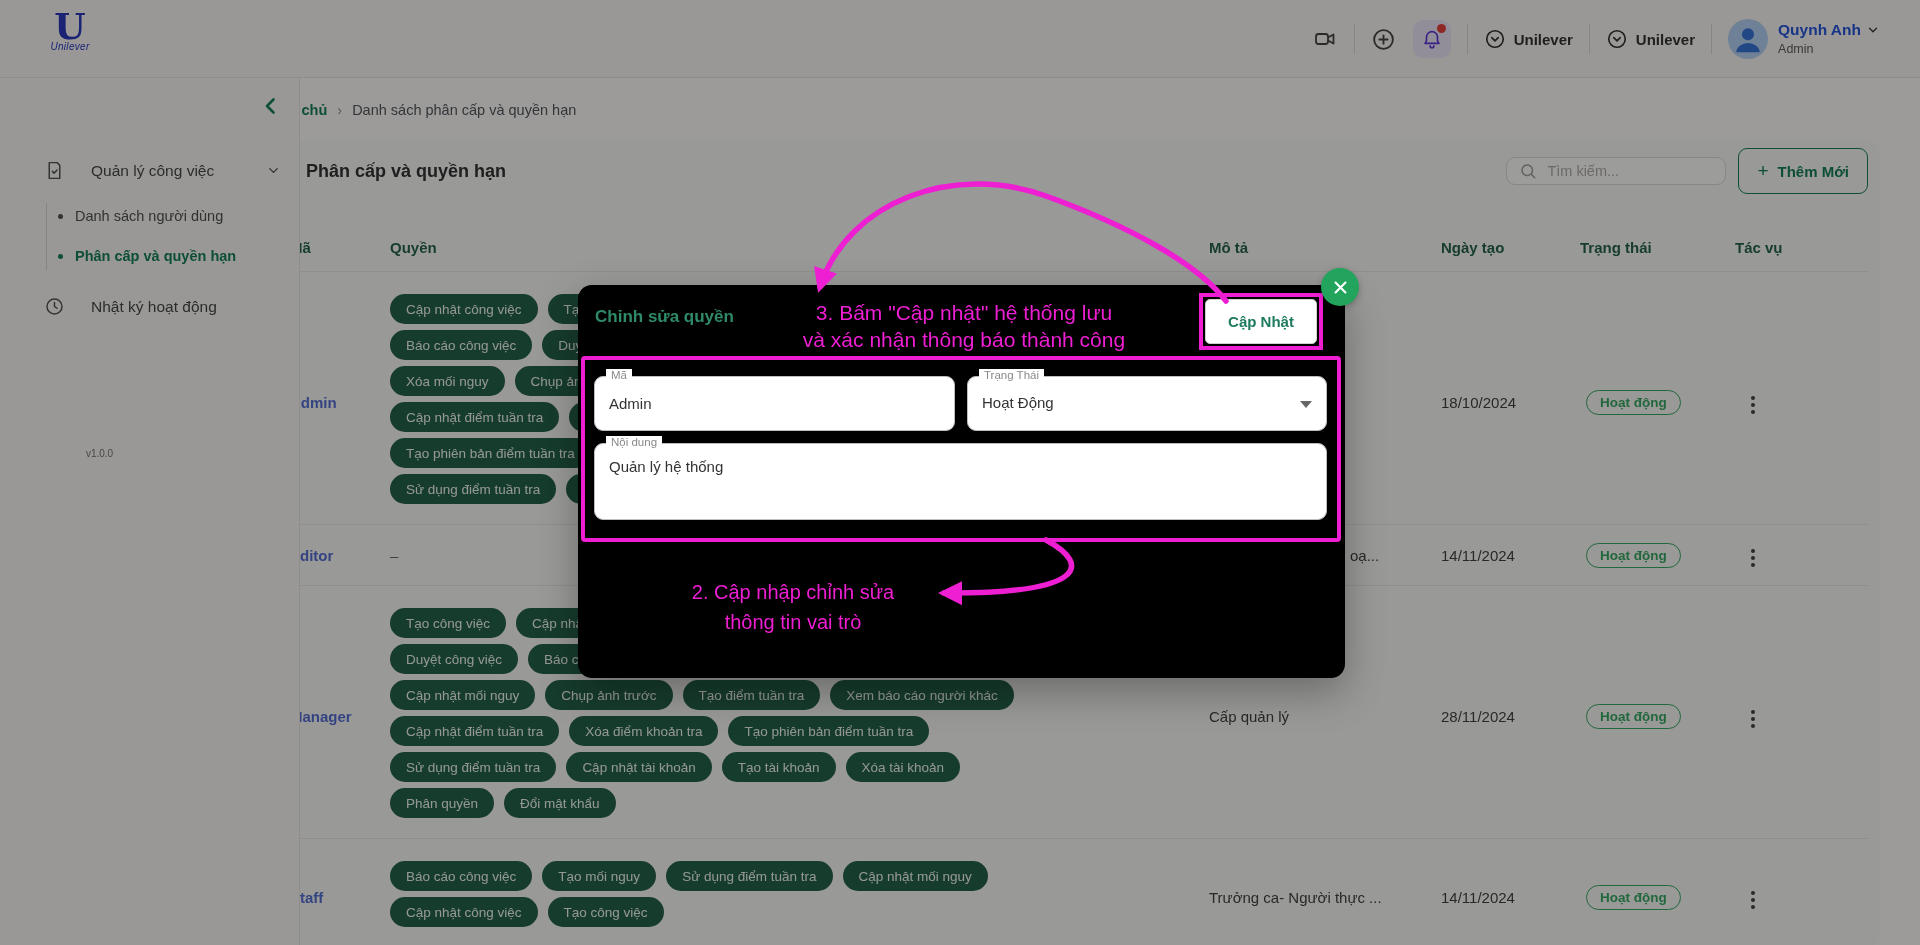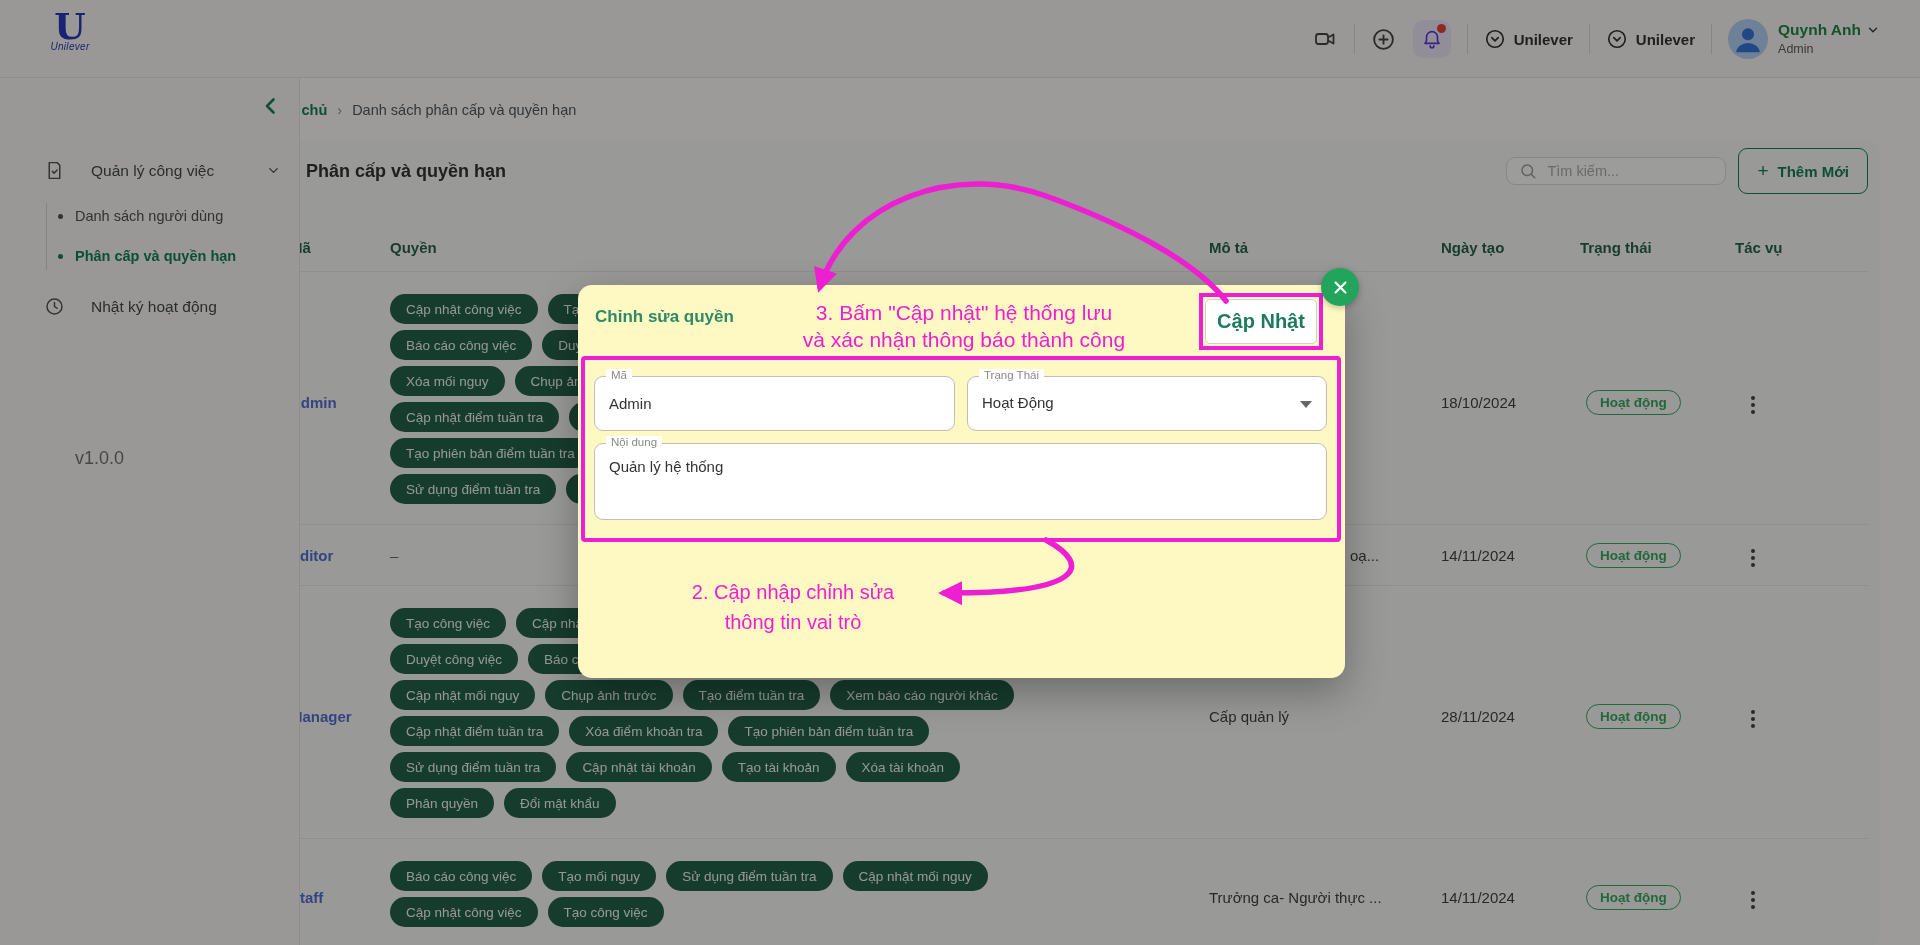--- a/index.html
+++ b/index.html
@@ -13,36 +13,36 @@
 .logo .script{font-style:italic;font-size:10px;margin-top:-4px;letter-spacing:.3px}
 .hdr-right{position:absolute;right:40px;top:0;height:78px;display:flex;align-items:center;gap:16px}
 .hdr-icon{width:26px;height:26px;display:flex;align-items:center;justify-content:center;cursor:pointer}
 .bell-wrap{position:relative;width:38px;height:38px;border-radius:10px;background:#e8e3f7;display:flex;align-items:center;justify-content:center;cursor:pointer}
 .bell-dot{position:absolute;top:4px;right:5px;width:9px;height:9px;border-radius:50%;background:#e53935}
 .vdiv{width:1px;height:30px;background:#d8d6d2}
 .org-switch{display:flex;align-items:center;gap:8px;cursor:pointer;font-size:15px;font-weight:700;color:#2a2a2a}
 .user-chip{display:flex;align-items:center;gap:10px;cursor:pointer}
 .avatar{width:40px;height:40px;border-radius:50%;background:#aecdf2;display:flex;align-items:center;justify-content:center;overflow:hidden}
 .user-meta{line-height:1.15}
-.user-name{font-size:15.5px;font-weight:700;color:#15803d;display:flex;align-items:center;gap:5px}
+.user-name{font-size:15.5px;font-weight:700;color:#1d4ed8;display:flex;align-items:center;gap:5px}
 .user-role{font-size:12.5px;color:#555}
 
 
 .sidebar{position:absolute;top:78px;left:0;bottom:0;width:300px;background:#f5f4f1;border-right:1px solid #e3e1dd;z-index:1}
 .collapse-btn{position:absolute;top:16px;right:16px;cursor:pointer}
 .side-items{position:absolute;top:68px;left:0;right:0}
 .side-item{display:flex;align-items:center;gap:26px;padding:14px 18px 14px 44px;font-size:15.5px;color:#3f3f3f;cursor:pointer}
 .side-item .chev{margin-left:auto}
 .sub-wrap{position:relative;margin:2px 0 6px 0}
 .sub-guide{position:absolute;left:46px;top:6px;bottom:6px;width:1px;background:#d5d3cf}
 .sub-item{display:flex;gap:12px;padding:10px 14px 10px 58px;font-size:14.5px;color:#4a4a4a;cursor:pointer;line-height:1.35}
 .sub-item .dotb{margin-top:7px;width:5px;height:5px;border-radius:50%;background:#4a4a4a;flex:none}
 .sub-item.active{color:#0c7a4e;font-weight:700}
 .sub-item.active .dotb{background:#0c7a4e}
-.version{position:absolute;top:370px;left:0;right:100px;text-align:center;font-size:18px;color:#6b6b6b}
+.version{position:absolute;top:370px;left:0;right:100px;text-align:center;font-size:10px;color:#6b6b6b}
 
 
 .main{position:absolute;top:78px;left:248px;right:0;bottom:0}
 .breadcrumb{display:flex;align-items:center;gap:10px;padding:20px 0 0 10px;font-size:14.5px;height:44px}
 .bc-home{color:#0c7a4e;font-weight:700;cursor:pointer}
 .bc-sep{color:#8a8a8a}
 .bc-current{color:#4b4f55}
 .card{margin:18px 40px 0 30px;background:#f6f5f2;border-radius:14px;padding:8px 12px 0 12px}
 .toolbar{display:flex;align-items:center;justify-content:space-between;height:46px;margin-bottom:30px}
 .page-title{font-size:18px;font-weight:700;color:#2b2b2b;padding-left:16px}
@@ -63,23 +63,23 @@
 .cell.dash{color:#666}
 .cell.desc.offset{padding-left:141px}
 .chip-line{display:flex;gap:10px;margin-bottom:6px;white-space:nowrap}
 .chip{display:inline-flex;align-items:center;height:30px;padding:0 16px;border-radius:999px;background:#1c5a42;color:#edf3ee;font-size:13.5px;white-space:nowrap}
 .badge{display:inline-block;border:1.5px solid #2fa35c;color:#2fa35c;border-radius:999px;padding:4px 13px;font-size:13.5px;font-weight:700;margin-left:6px}
 .dots{display:inline-flex;flex-direction:column;gap:3px;cursor:pointer;padding:4px 6px;margin-left:10px}
 .dots i{width:4px;height:4px;border-radius:50%;background:#3c3c3c;display:block}
 
 
 .backdrop{position:absolute;inset:0;background:rgba(15,15,15,.40);z-index:10}
-.modal{position:absolute;left:578px;top:285px;width:767px;height:393px;background:#fef9c3;border-radius:14px;box-shadow:0 14px 40px rgba(0,0,0,.3);z-index:20}
+.modal{position:absolute;left:578px;top:285px;width:767px;height:393px;background:#000000;border-radius:14px;box-shadow:0 14px 40px rgba(0,0,0,.3);z-index:20}
 .modal-title{position:absolute;left:17px;top:22px;font-size:17px;font-weight:700;color:#2e8a67}
-.update-btn{position:absolute;left:627px;top:14px;width:112px;height:45px;background:#fff;border:1px solid #cfcfcf;border-radius:5px;color:#1d7a5f;font-size:20px;font-weight:700;cursor:pointer;display:flex;align-items:center;justify-content:center;font-family:inherit}
+.update-btn{position:absolute;left:627px;top:14px;width:112px;height:45px;background:#fff;border:1px solid #cfcfcf;border-radius:5px;color:#1d7a5f;font-size:15px;font-weight:700;cursor:pointer;display:flex;align-items:center;justify-content:center;font-family:inherit}
 .fld{position:absolute;border:1px solid #bdbdbd;border-radius:9px;background:#fff}
 .flabel{position:absolute;top:-8px;left:11px;background:#fff;padding:0 5px;font-size:11.5px;color:#8a8a8a}
 .fld-ma{left:16px;top:91px;width:361px;height:55px}
 .fld-tt{left:389px;top:91px;width:360px;height:55px;cursor:pointer}
 .fld-nd{left:16px;top:158px;width:733px;height:77px}
 .fld input{border:none;outline:none;width:100%;height:100%;padding:0 14px;font-family:inherit;font-size:15px;color:#333;font-weight:500;background:transparent}
 .fld .fval{padding:17px 14px;font-size:15px;color:#333;font-weight:500}
 .sel-arrow{position:absolute;right:14px;top:24px;width:0;height:0;border-left:6px solid transparent;border-right:6px solid transparent;border-top:7px solid #666}
 .fld textarea{border:none;outline:none;width:100%;height:100%;padding:14px;font-family:Liberation Sans, sans-serif;font-size:15px;color:#333;font-weight:500;background:transparent;resize:none}
 .close-btn{position:absolute;left:1321px;top:268px;width:38px;height:38px;border-radius:50%;background:#22a45c;display:flex;align-items:center;justify-content:center;cursor:pointer;z-index:24;box-shadow:0 2px 6px rgba(0,0,0,.25)}

